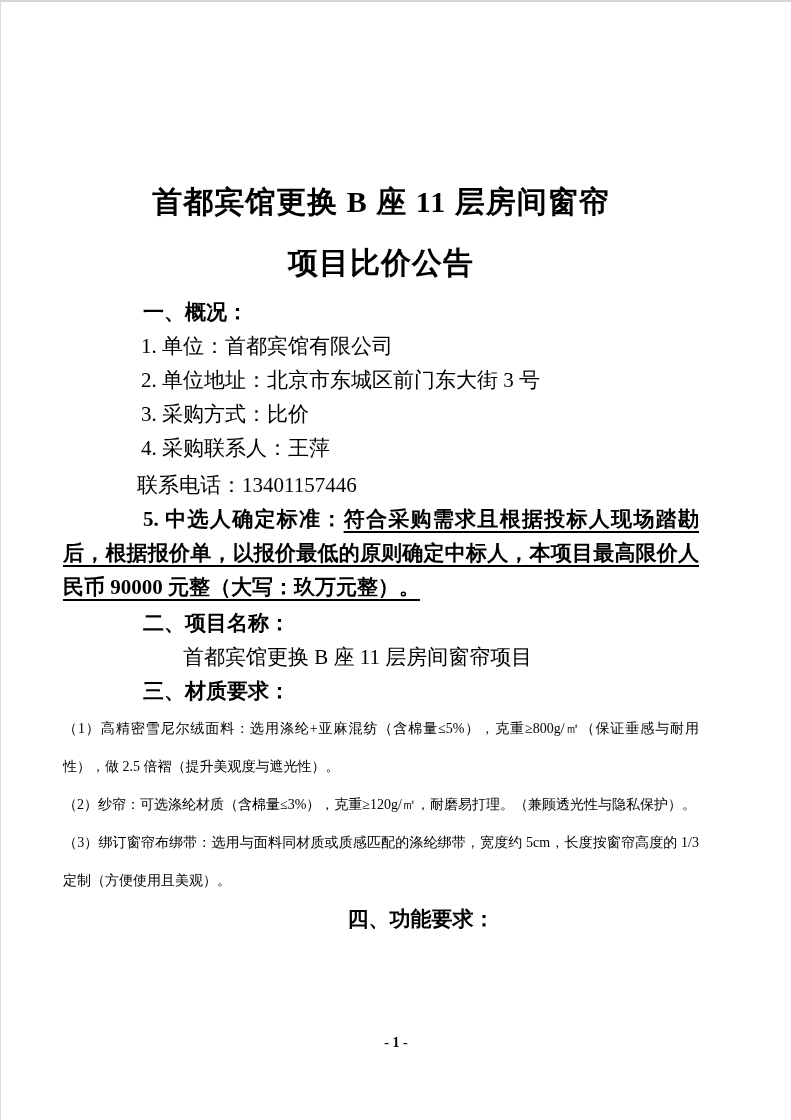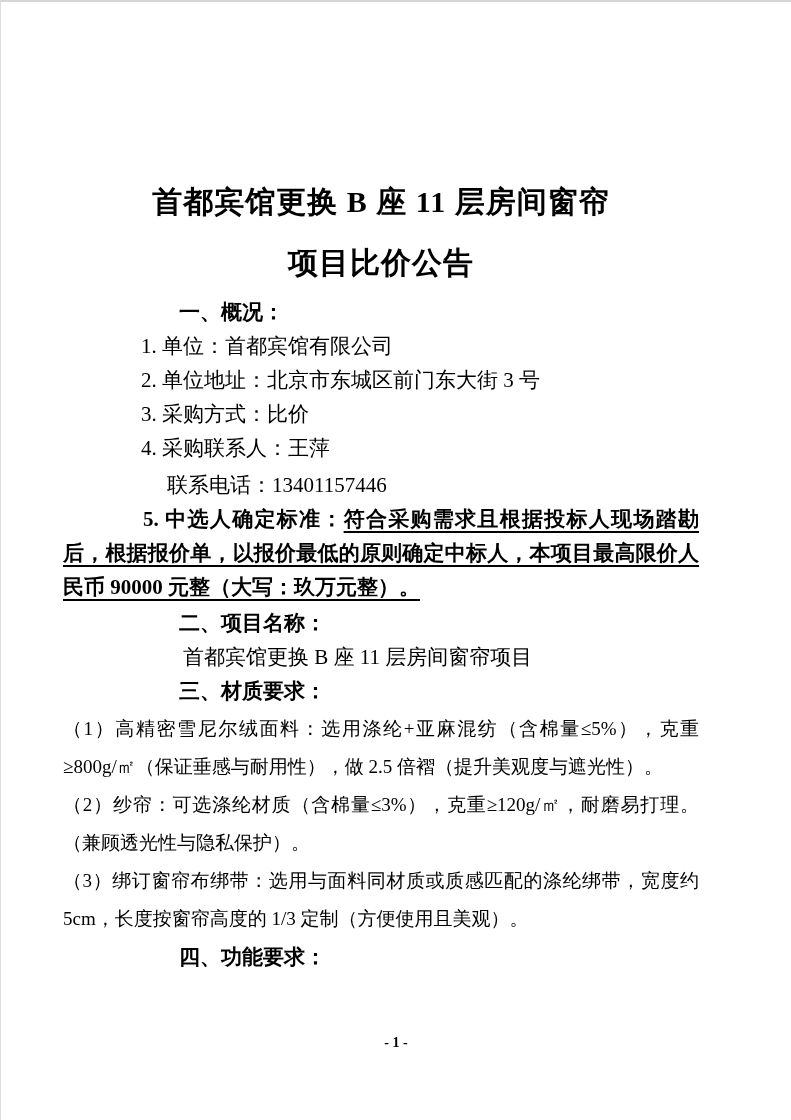--- a/index.html
+++ b/index.html
@@ -31,44 +31,44 @@
   }
   .title-1 { padding-top: 182px; }
   .title-2 { margin-top: 25px; }
   p { margin: 0; }
   .body-line {
     font-size: 21px;
     line-height: 34px;
   }
   .heading {
     font-weight: bold;
-    margin-left: 116px;
+    margin-left: 80px;
   }
   .h-overview { margin-top: 14px; }
   .list-item { margin-left: 78px; }
-  .phone-line { margin-top: 3px; margin-left: 104px; }
+  .phone-line { margin-top: 3px; margin-left: 74px; }
   .p5 {
     font-weight: bold;
     text-align: justify;
     text-indent: 80px;
   }
   .p5 .u {
     text-decoration: underline;
     text-underline-offset: 5px;
     text-decoration-thickness: 1.5px;
   }
   .h-project { margin-top: 2px; }
   .s2-body { margin-left: 120px; }
   .mat {
-    font-size: 19px;
+    font-size: 14px;
     line-height: 38px;
     text-align: justify;
   }
   .mat-first { margin-top: 2px; }
-  .h-function { margin-top: 2px; }
+  .h-function { margin-top: 2px; text-align: center; }
   .footer {
     position: absolute;
     left: 0;
     right: 0;
     top: 1033px;
     text-align: center;
     font-weight: bold;
     font-size: 14px;
     line-height: 16px;
   }

